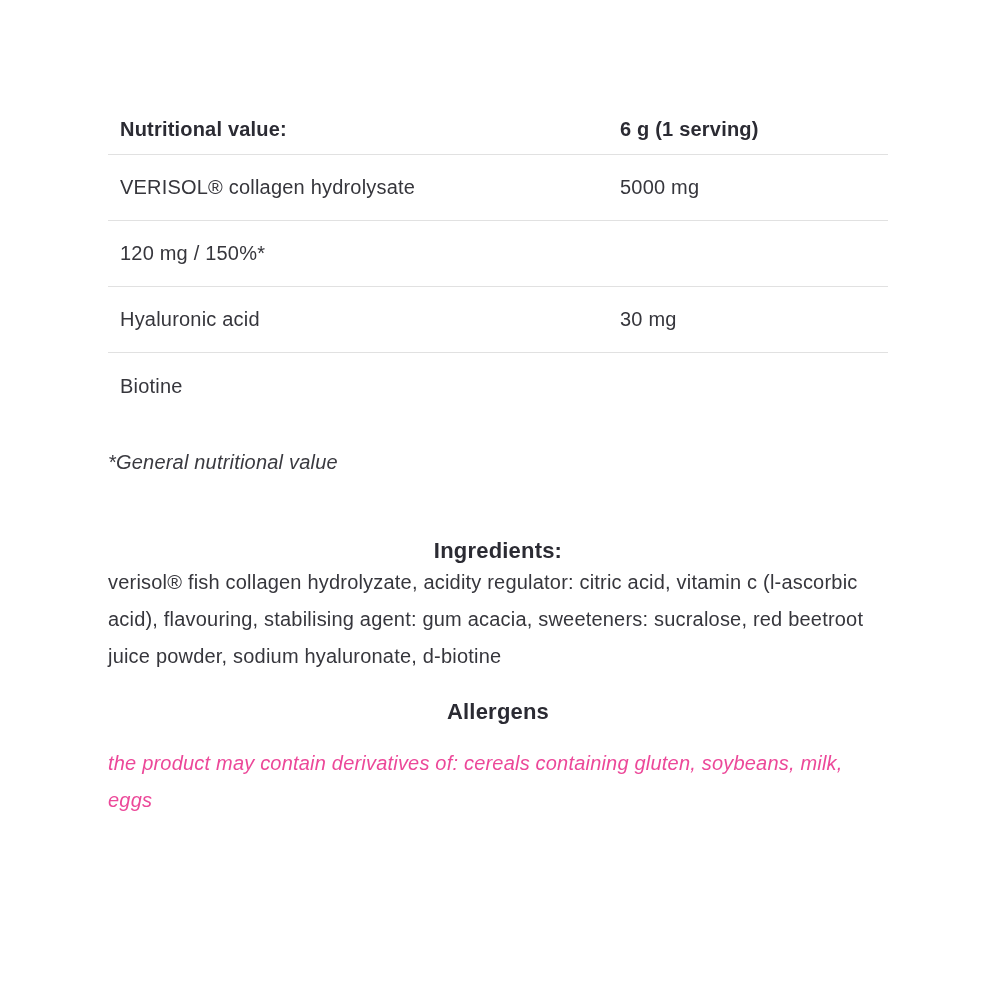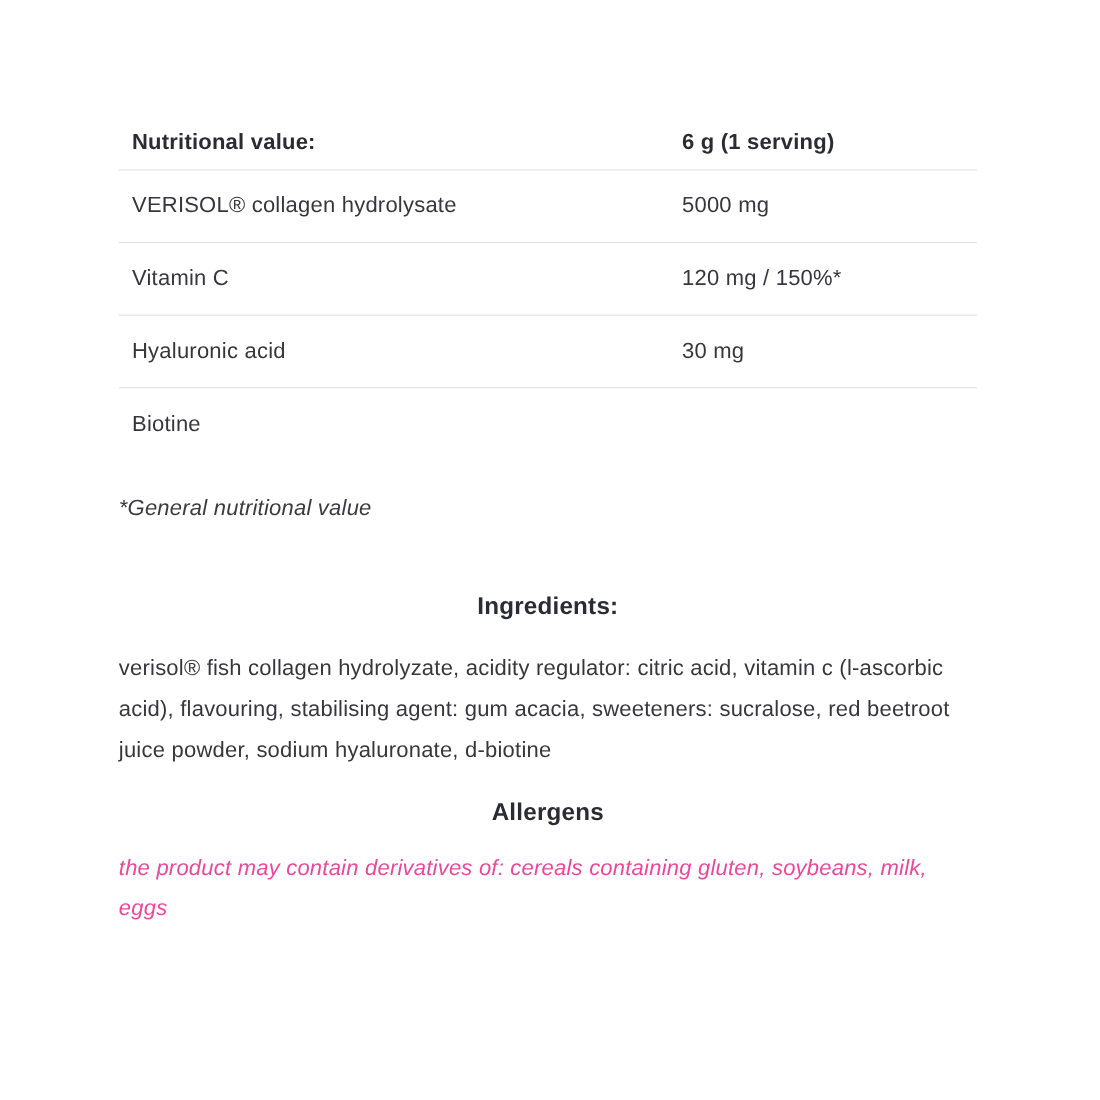--- a/index.html
+++ b/index.html
@@ -53,21 +53,20 @@
   
   .section-heading {
     font-weight: bold;
     font-size: 22px;
     color: #2b2b33;
     letter-spacing: 0.2px;
     text-align: center;
   }
   .ingredients-heading { margin-top: 64px; }
   .ingredients-text {
-    margin-top: 26px;
     font-size: 20px;
     line-height: 37px;
     color: #36363c;
     letter-spacing: 0.2px;
     max-width: 780px;
   }
   .allergens-heading { margin-top: 24px; }
   .allergens-text {
     margin-top: 20px;
     font-size: 20px;
@@ -90,21 +89,20 @@
       <div class="t-cell-label">Nutritional value:</div>
       <div class="t-cell-value">6 g (1 serving)</div>
     </div>
 
     <div class="t-row">
       <div class="t-cell-label">VERISOL® collagen hydrolysate</div>
       <div class="t-cell-value">5000 mg</div>
     </div>
 
     <div class="t-row">
-      <div class="t-cell-label">Vitamin C</div>
       <div class="t-cell-value">120 mg / 150%*</div>
     </div>
 
     <div class="t-row">
       <div class="t-cell-label">Hyaluronic acid</div>
       <div class="t-cell-value">30 mg</div>
     </div>
 
     <div class="t-row last">
       <div class="t-cell-label">Biotine</div>

